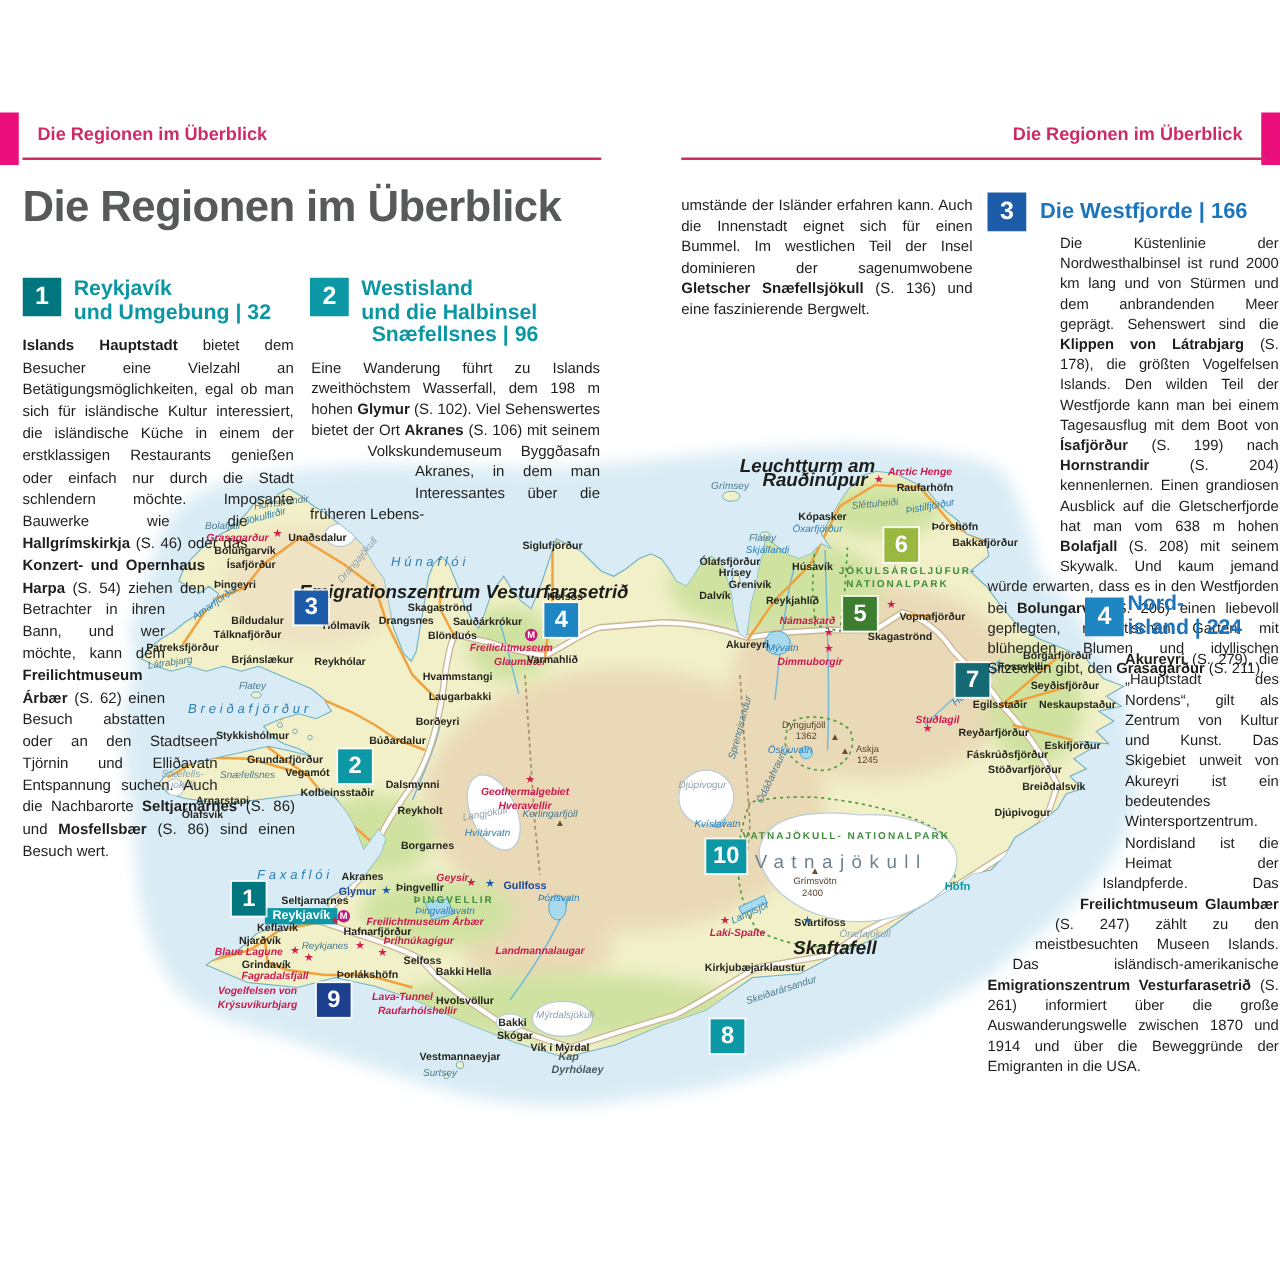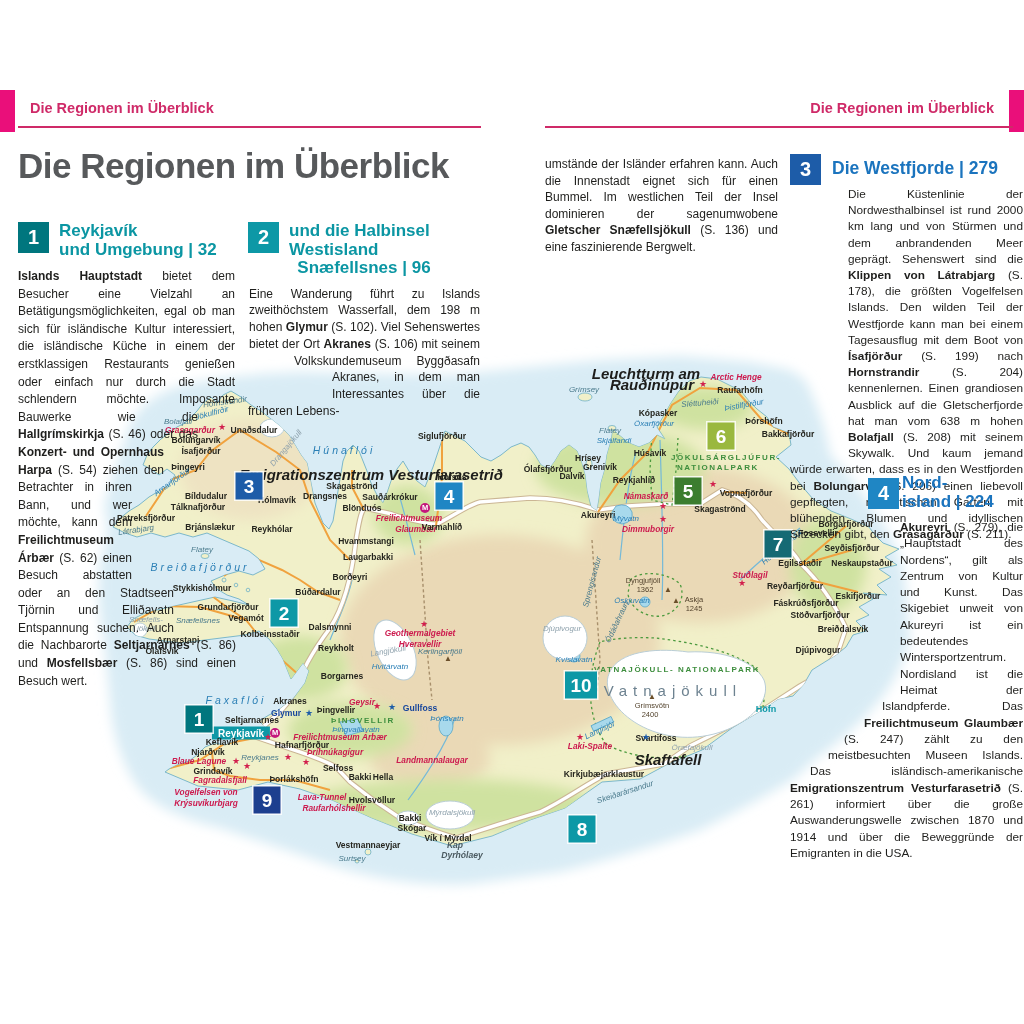--- a/index.html
+++ b/index.html
@@ -270,21 +270,21 @@
       <span class="ml town" style="left: 740px; top: 390px;">Raufarhöfn</span>
       <span class="ml region" style="left: 584px; top: 389px;">Grímsey</span>
       <span class="ml town" style="left: 658px; top: 413px;">Kópasker</span>
       <span class="ml water" style="left: 654px; top: 423px;">Öxarfjörður</span>
       <span class="ml region" style="left: 700px; top: 403px; transform: translate(-50%, -50%) rotate(-5deg);">Sléttuheiði</span>
       <span class="ml water" style="left: 744px; top: 405px; transform: translate(-50%, -50%) rotate(-10deg);">Þistilfjörður</span>
       <span class="ml town" style="left: 764px; top: 421px;">Þórshöfn</span>
       <span class="ml town" style="left: 788px; top: 434px;">Bakkafjörður</span>
       <span class="ml region" style="left: 610px; top: 430px;">Flatey</span>
       <span class="ml water" style="left: 614px; top: 440px;">Skjálfandi</span>
-      <span class="ml town" style="left: 548px; top: 449px; margin-top: 20px;">Ólafsfjörður</span>
+      <span class="ml town" style="left: 584px; top: 449px;">Ólafsfjörður</span>
       <span class="ml town" style="left: 588px; top: 458px;">Hrísey</span>
       <span class="ml town" style="left: 600px; top: 467px;">Grenivík</span>
       <span class="ml town" style="left: 572px; top: 476px;">Dalvík</span>
       <span class="ml town" style="left: 650px; top: 453px;">Húsavík</span>
       <span class="ml park" style="left: 726px; top: 457px;">JÖKULSÁRGLJÚFUR-</span>
       <span class="ml park" style="left: 718px; top: 467px;">NATIONALPARK</span>
       <span class="ml town" style="left: 598px; top: 515px;">Akureyri</span>
       <span class="ml sight" style="left: 646px; top: 496px;">Námaskarð</span>
       <span class="ml town" style="left: 634px; top: 480px;">Reykjahlíð</span>
       <span class="ml water" style="left: 626px; top: 518px;">Mývatn</span>
@@ -381,39 +381,39 @@
     <span class="sp fr" style="width:72px;height:36px;"></span>
     <span class="sp fr" style="width:104px;height:88px;"></span>
     <span class="sp fr" style="width:62px;height:53px;"></span>
     <span><span class="bb">Islands Hauptstadt </span><span>bietet dem Besucher eine Vielzahl an Betätigungsmöglichkeiten, egal ob man sich für isländische Kultur interessiert, die isländische Küche in einem der erstklassigen Restaurants genießen oder einfach nur durch die Stadt schlendern möchte. Imposante Bauwerke wie die </span><span class="bb">Hallgrímskirkja</span><span> (S. 46) oder das </span><span class="bb">Konzert- und Opernhaus Harpa</span><span> (S. 54) ziehen den Betrachter in ihren Bann, und wer möchte, kann dem </span><span class="bb">Freilichtmuseum Árbær</span><span> (S. 62) einen Besuch abstatten oder an den Stadtseen Tjörnin und Elliðavatn Entspannung suchen. Auch die Nachbarorte </span><span class="bb">Seltjarnarnes</span><span> (S. 86) und </span><span class="bb">Mosfellsbær</span><span> (S. 86) sind einen Besuch wert.</span></span>
   </div>
 </div>
 
 <div class="col" id="col2">
   <div class="hgrp">
     <span class="schip fl" style="clear:none;background:#0d98a6;margin-right:10px;">2</span>
+    <span class="h2t sp">Westisland</span>
     <span class="h2t sp">und die Halbinsel</span>
-    <span class="h2t sp">Westisland</span>
     <span class="h2t sp" style="text-align:center;">Snæfellsnes | 96</span>
   </div>
   <div class="body">
     <span class="sp fl" style="width:1px;height:68px;"></span>
     <span class="sp fl" style="width:46px;height:17px;"></span>
     <span class="sp fl" style="width:84px;height:17px;"></span>
     <span><span>Eine Wanderung führt zu Islands zweithöchstem Wasserfall, dem 198 m hohen </span><span class="bb">Glymur</span><span> (S. 102). Viel Sehenswertes bietet der Ort </span><span class="bb">Akranes</span><span> (S. 106) mit seinem Volkskundemuseum Byggðasafn Akranes, in dem man Interessantes über die früheren Lebens-</span></span>
   </div>
 </div>
 
 <div class="col" id="rcol1">
   <span><span>umstände der Isländer erfahren kann. Auch die Innenstadt eignet sich für einen Bummel. Im westlichen Teil der Insel dominieren der sagenumwobene </span><span class="bb">Gletscher Snæfellsjökull</span><span> (S. 136) und eine faszinierende Bergwelt.</span></span>
 </div>
 
 <div class="col" id="s3">
   <span class="schip fl" style="clear:none;background:#1d5ca8;margin:4px 11px 6px 0;">3</span>
-  <span class="title3">Die Westfjorde | 279</span>
+  <span class="title3">Die Westfjorde | 166</span>
   <span class="sp fl" style="margin-top:170px;width:58px;height:97px;"></span>
   <span><span>Die Küstenlinie der Nordwesthalbinsel ist rund 2000 km lang und von Stürmen und dem anbrandenden Meer geprägt. Sehenswert sind die </span><span class="bb">Klippen von Látrabjarg</span><span> (S. 178), die größten Vogelfelsen Islands. Den wilden Teil der Westfjorde kann man bei einem Tagesausflug mit dem Boot von </span><span class="bb">Ísafjörður</span><span> (S. 199) nach </span><span class="bb">Hornstrandir</span><span> (S. 204) kennenlernen. Einen grandiosen Ausblick auf die Gletscherfjorde hat man vom 638 m hohen </span><span class="bb">Bolafjall</span><span> (S. 208) mit seinem Skywalk. Und kaum jemand würde erwarten, dass es in den Westfjorden bei </span><span class="bb">Bolungarvík</span><span> (S. 206) einen liebevoll gepflegten, romantischen Garten mit blühenden Blumen und idyllischen Sitzecken gibt, den </span><span class="bb">Grasagarður</span><span> (S. 211).</span></span>
 </div>
 
 <div class="col" id="s4">
   <span class="schip chip4" style="background:#1f86c4;">4</span>
   <div class="title4">
     <span class="h2b sp">Nord-</span>
     <span class="h2b sp">island | 224</span>
   </div>

